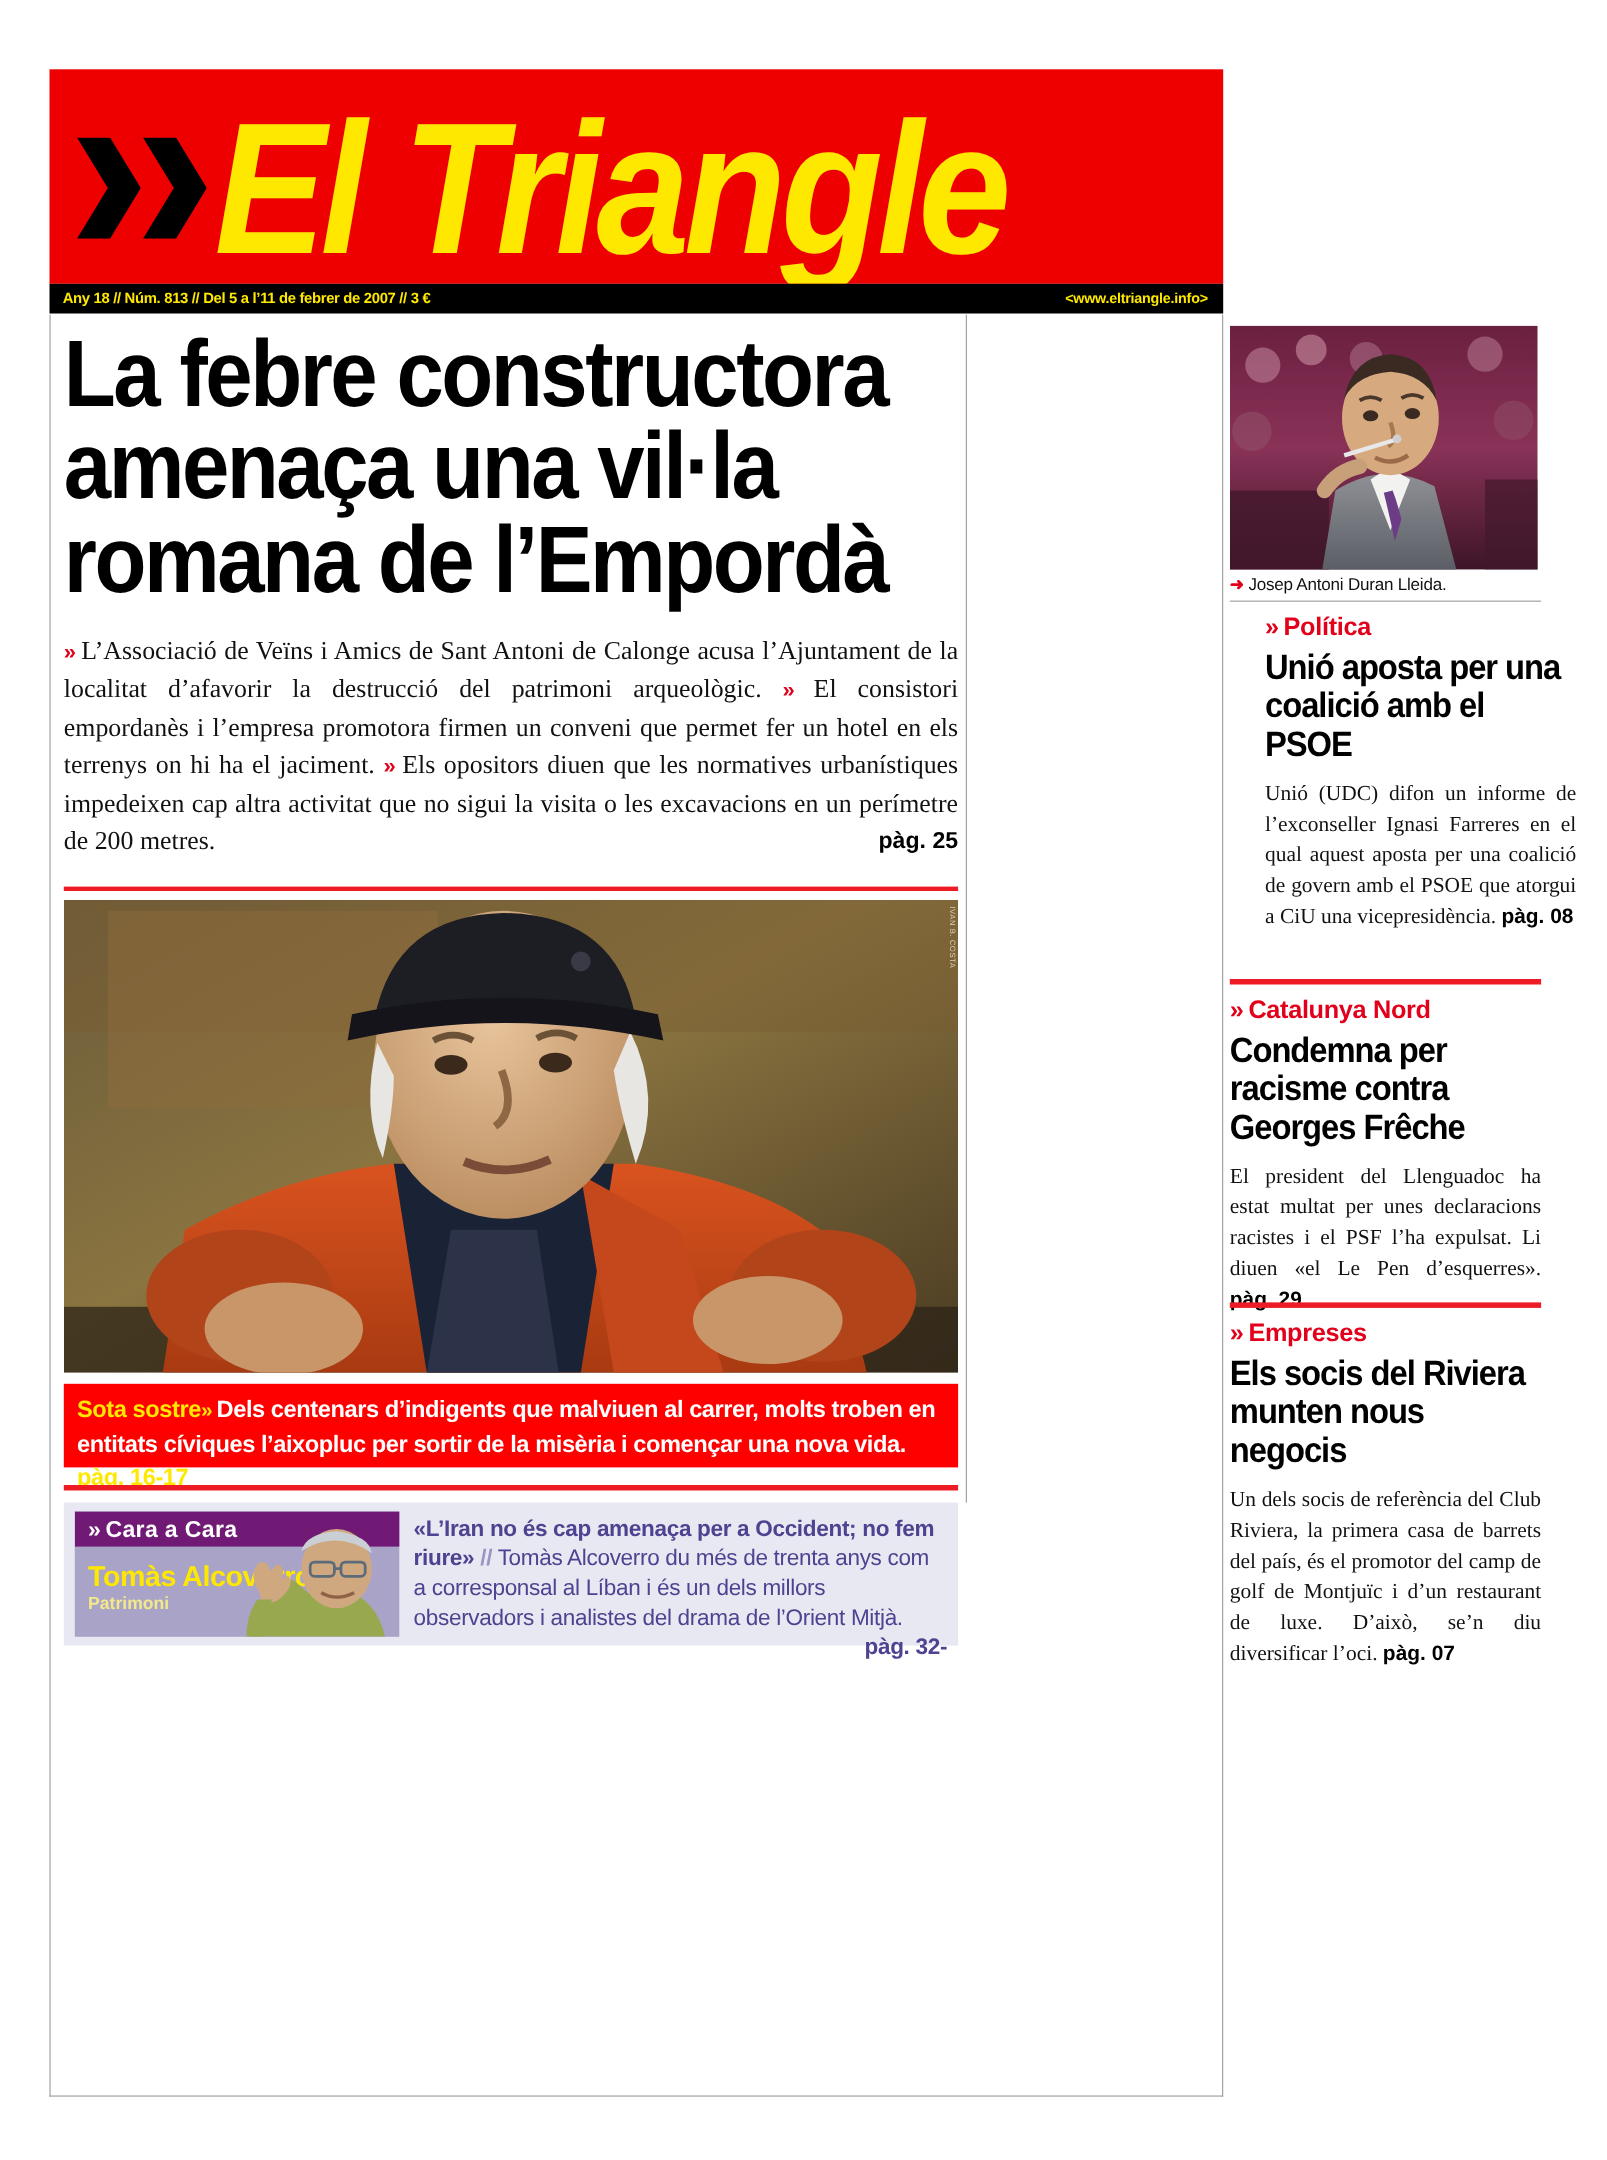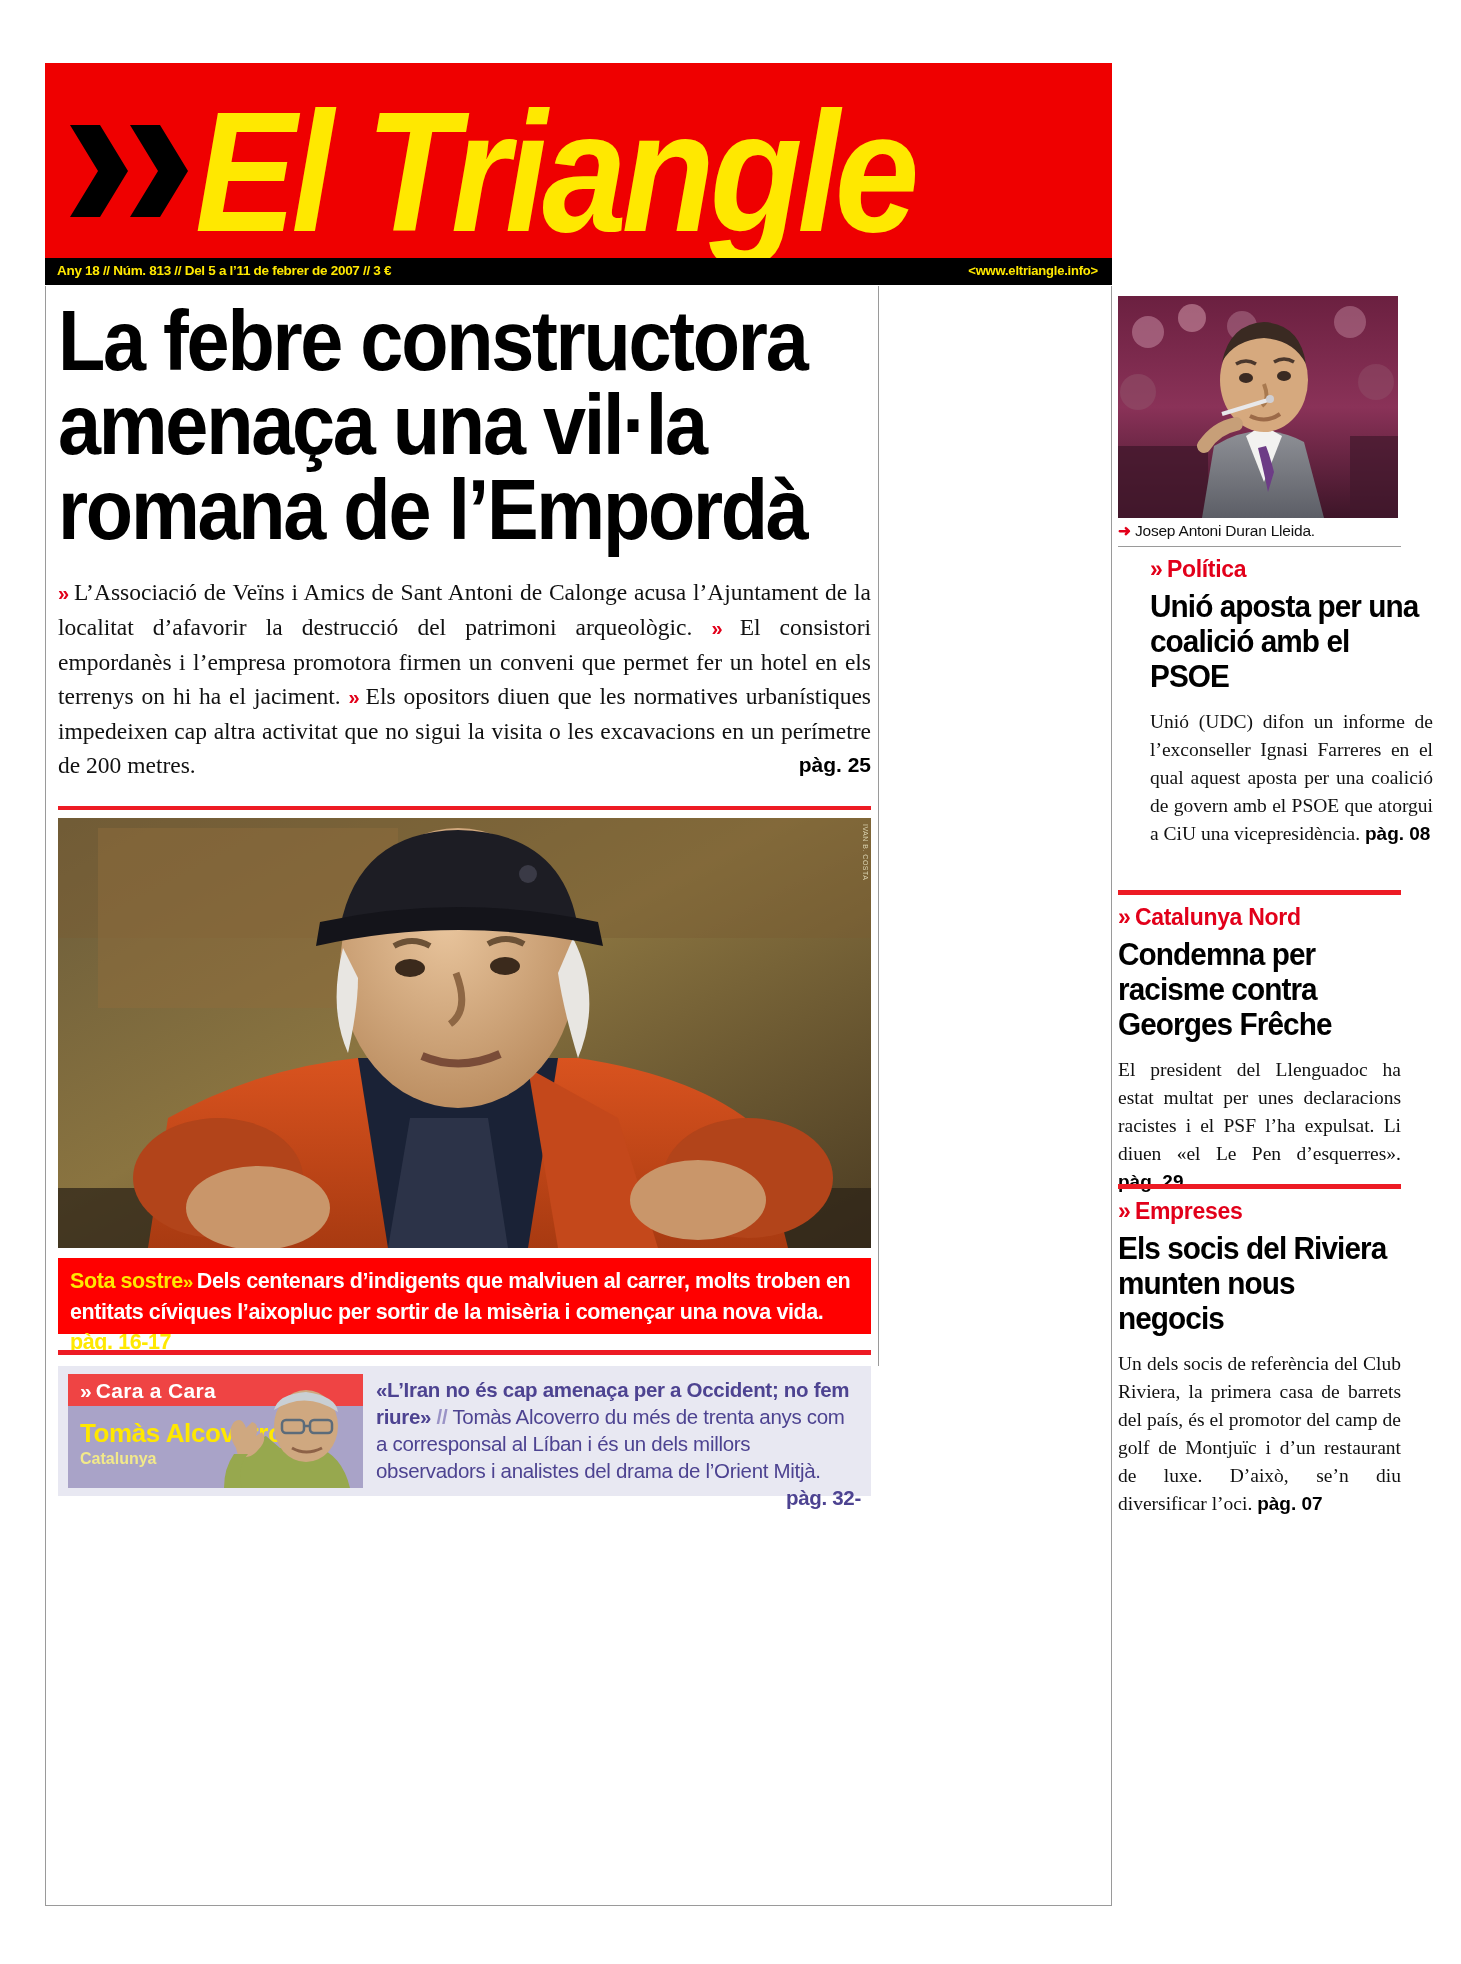--- a/index.html
+++ b/index.html
@@ -49,21 +49,21 @@
 
   .sota{position:absolute;left:58px;top:1258px;width:813px;height:76px;background:#ff0000;}
   .sota .txt{position:absolute;left:12px;top:8px;width:786px;font-size:21.5px;line-height:30px;color:#ffffff;font-weight:bold;letter-spacing:-0.4px;}
   .sota .yel{color:#ffe800;}
   .sota .arw{color:#ffe800;font-size:19px;letter-spacing:-2px;}
   .sota .pag{color:#ffe800;font-weight:bold;}
 
   
   .cara{position:absolute;left:58px;top:1366px;width:813px;height:130px;background:#e8e8f2;}
   .cara-left{position:absolute;left:10px;top:8px;width:295px;height:114px;background:#a9a3c8;overflow:hidden;}
-  .cara-hdr{position:absolute;left:0;top:0;width:331px;height:32px;background:#ef4444;}
+  .cara-hdr{position:absolute;left:0;top:0;width:331px;height:32px;background:#701a75;}
   .cara-hdr .t{position:absolute;left:12px;top:5px;color:#fff;font-size:21px;font-weight:bold;letter-spacing:0.3px;}
   .cara-hdr .a{color:#fff;font-weight:bold;letter-spacing:-2px;}
   .cara-name{position:absolute;left:12px;top:44px;color:#ffe800;font-size:26px;font-weight:bold;letter-spacing:-0.4px;}
   .cara-role{position:absolute;left:12px;top:76px;color:#f2e98a;font-size:16px;font-weight:bold;}
   .cara-face{position:absolute;left:150px;top:14px;width:150px;height:100px;}
   .cara-text{position:absolute;left:318px;top:10px;width:485px;font-size:20.5px;line-height:27px;color:#4d4391;letter-spacing:-0.3px;}
   .cara-text b{font-weight:bold;}
   .cara-text .sl{color:#9a93c6;font-weight:bold;}
   .cara-text .pag{font-weight:bold;float:right;}
   .rphoto{position:absolute;left:1118px;top:296px;width:280px;height:222px;overflow:hidden;}
@@ -186,21 +186,21 @@
   </div>
 
   <div class="redrule" style="left:58px;top:1350px;width:813px;height:5px;"></div>
 
   <div class="cara">
     <div class="cara-left">
       <div class="cara-hdr">
         <span class="t"><span class="a">»</span> <span>Cara a Cara</span></span>
       </div>
       <div class="cara-name">Tomàs Alcoverro</div>
-      <div class="cara-role">Catalunya</div>
+      <div class="cara-role">Patrimoni</div>
       <div class="cara-face">
         <svg width="150" height="100" viewBox="0 0 150 100">
           <path d="M10 100 Q20 58 48 48 L62 60 L96 58 Q124 66 132 100 Z" fill="#97a84e"></path>
           <ellipse cx="88" cy="38" rx="32" ry="36" fill="#cfa880"></ellipse>
           <path d="M56 22 Q88 2 120 24 Q118 8 88 4 Q60 6 56 22 Z" fill="#c9cfd4"></path>
           <rect x="64" y="32" width="22" height="13" rx="4" fill="none" stroke="#5b6b7a" stroke-width="2.5"></rect>
           <rect x="92" y="32" width="22" height="13" rx="4" fill="none" stroke="#5b6b7a" stroke-width="2.5"></rect>
           <line x1="86" y1="38" x2="92" y2="38" stroke="#5b6b7a" stroke-width="2.5"></line>
           <path d="M74 60 Q88 68 104 60" stroke="#8d6247" stroke-width="3" fill="none"></path>
           <path d="M18 60 Q8 44 16 34 Q24 28 28 40 L34 34 Q42 36 38 48 L44 44 Q50 52 40 62 Q32 72 20 68 Z" fill="#cfa880"></path>

